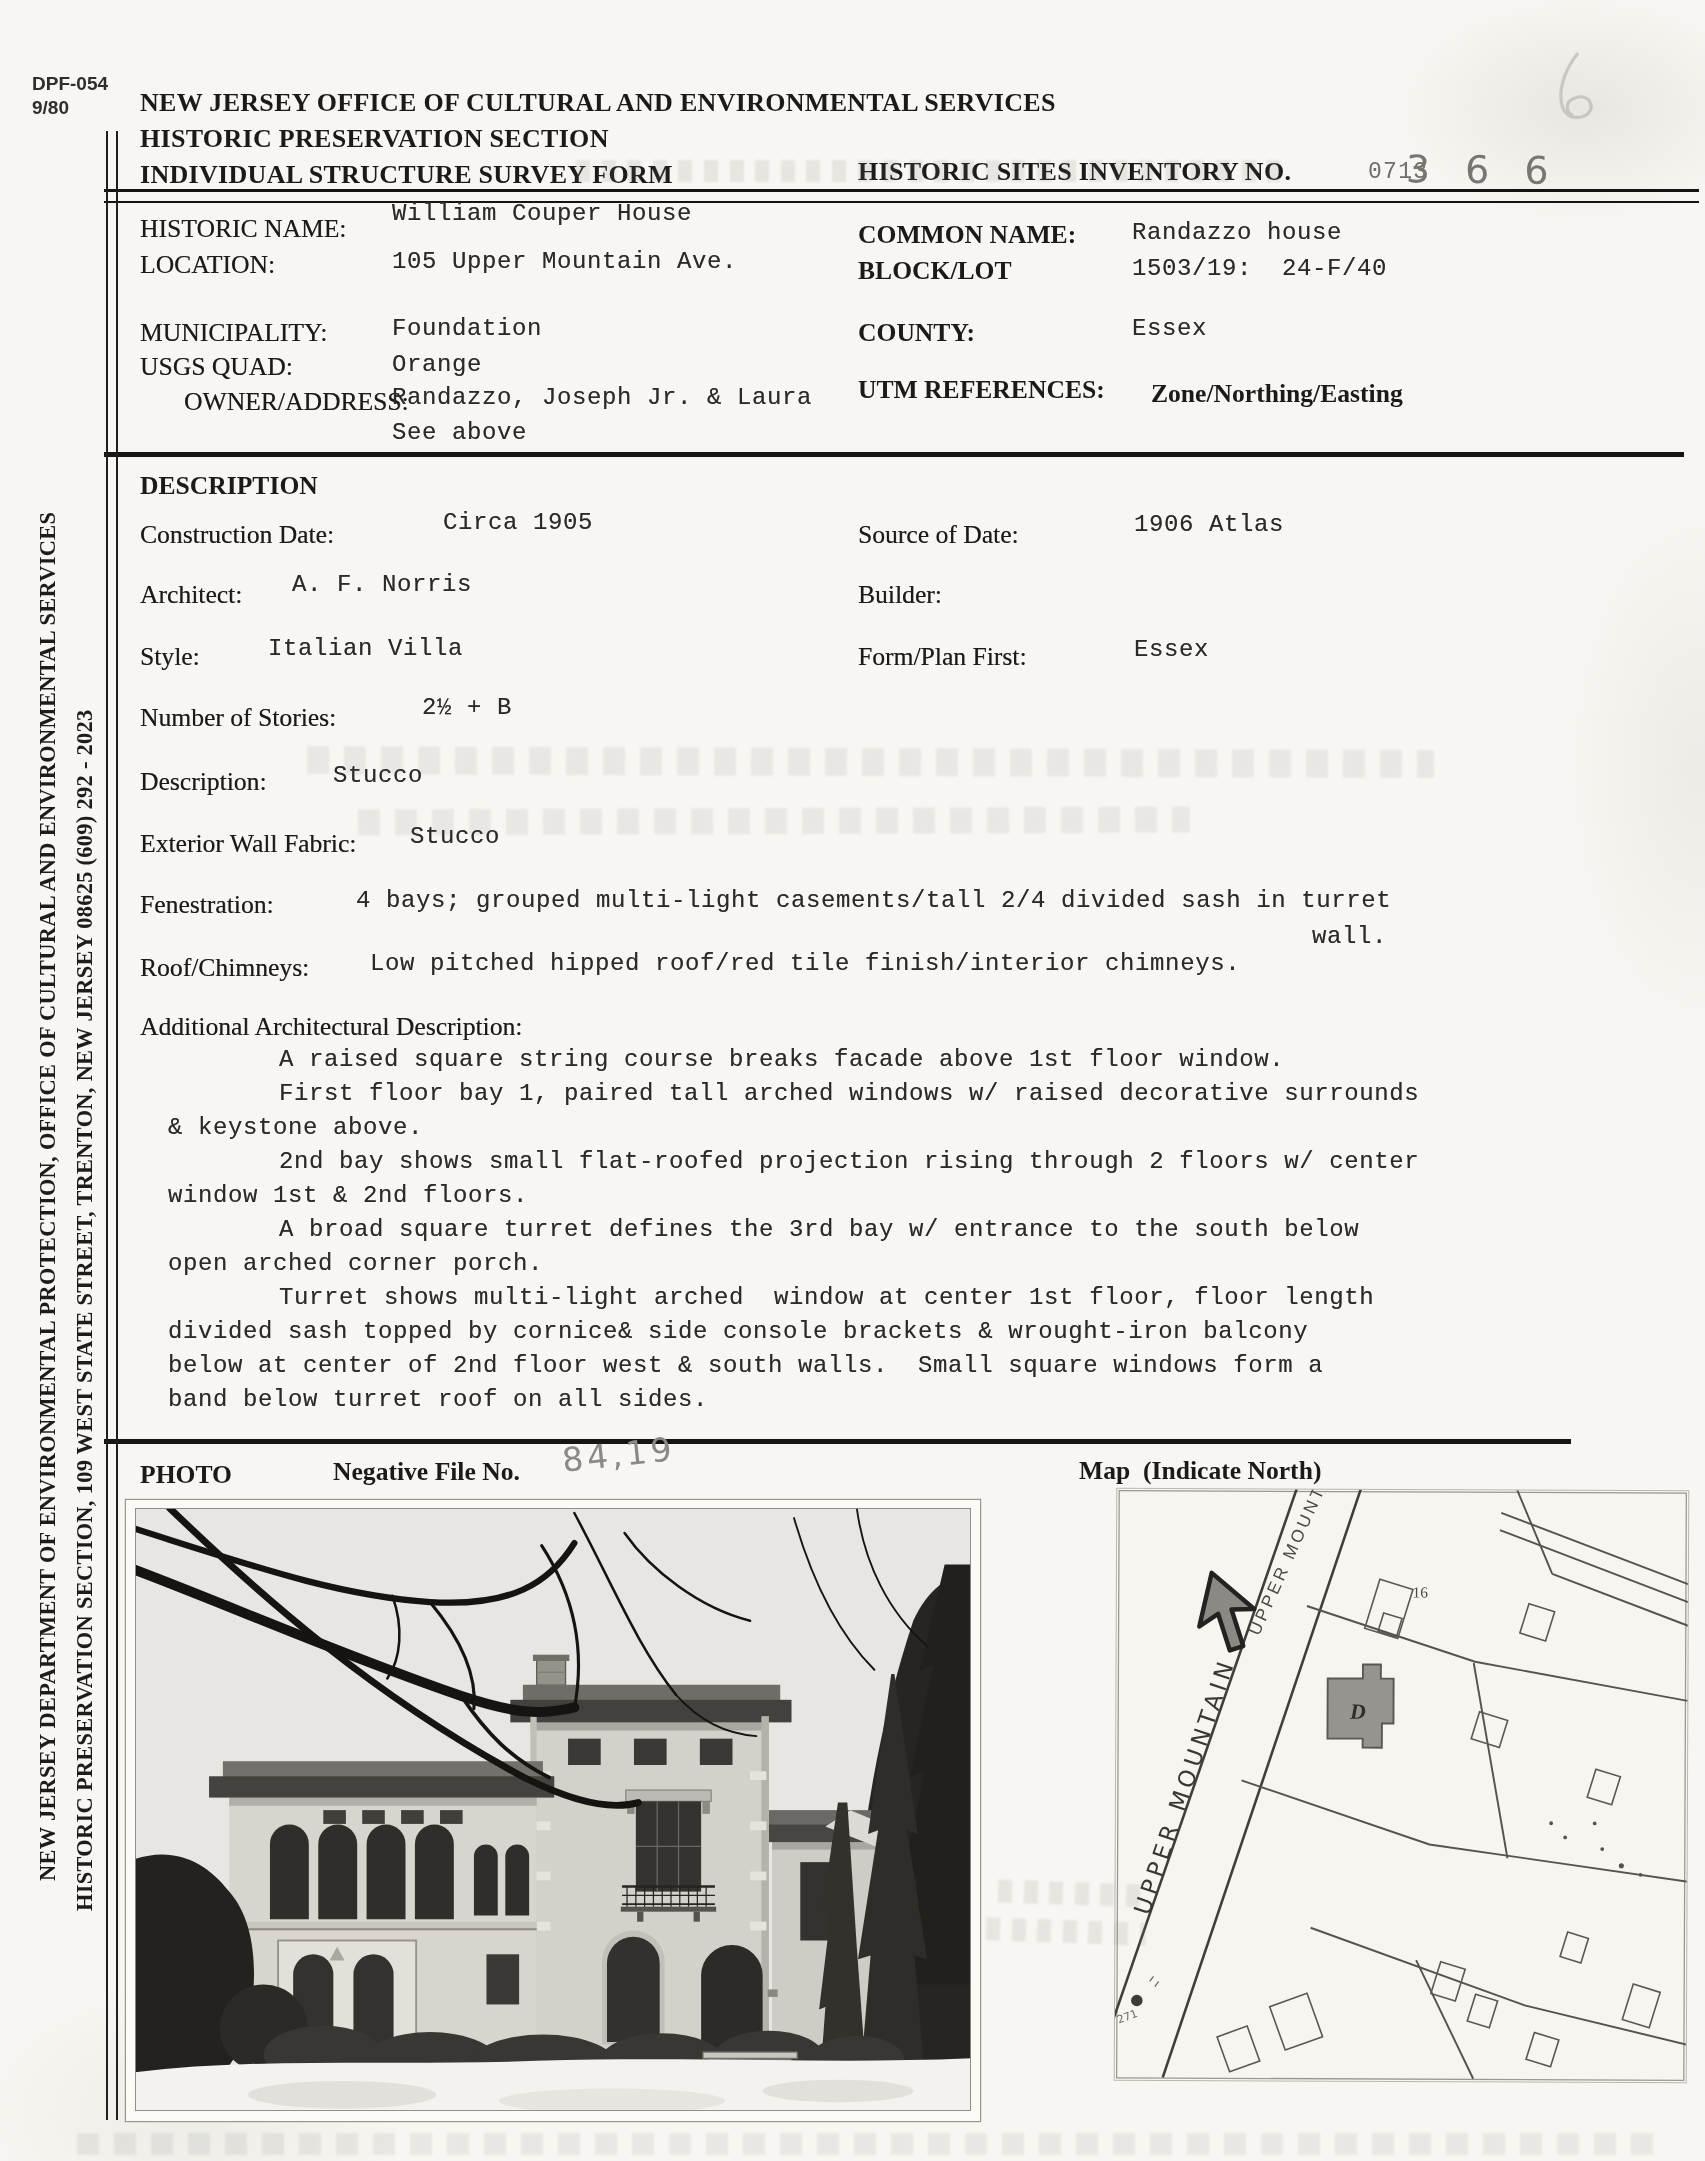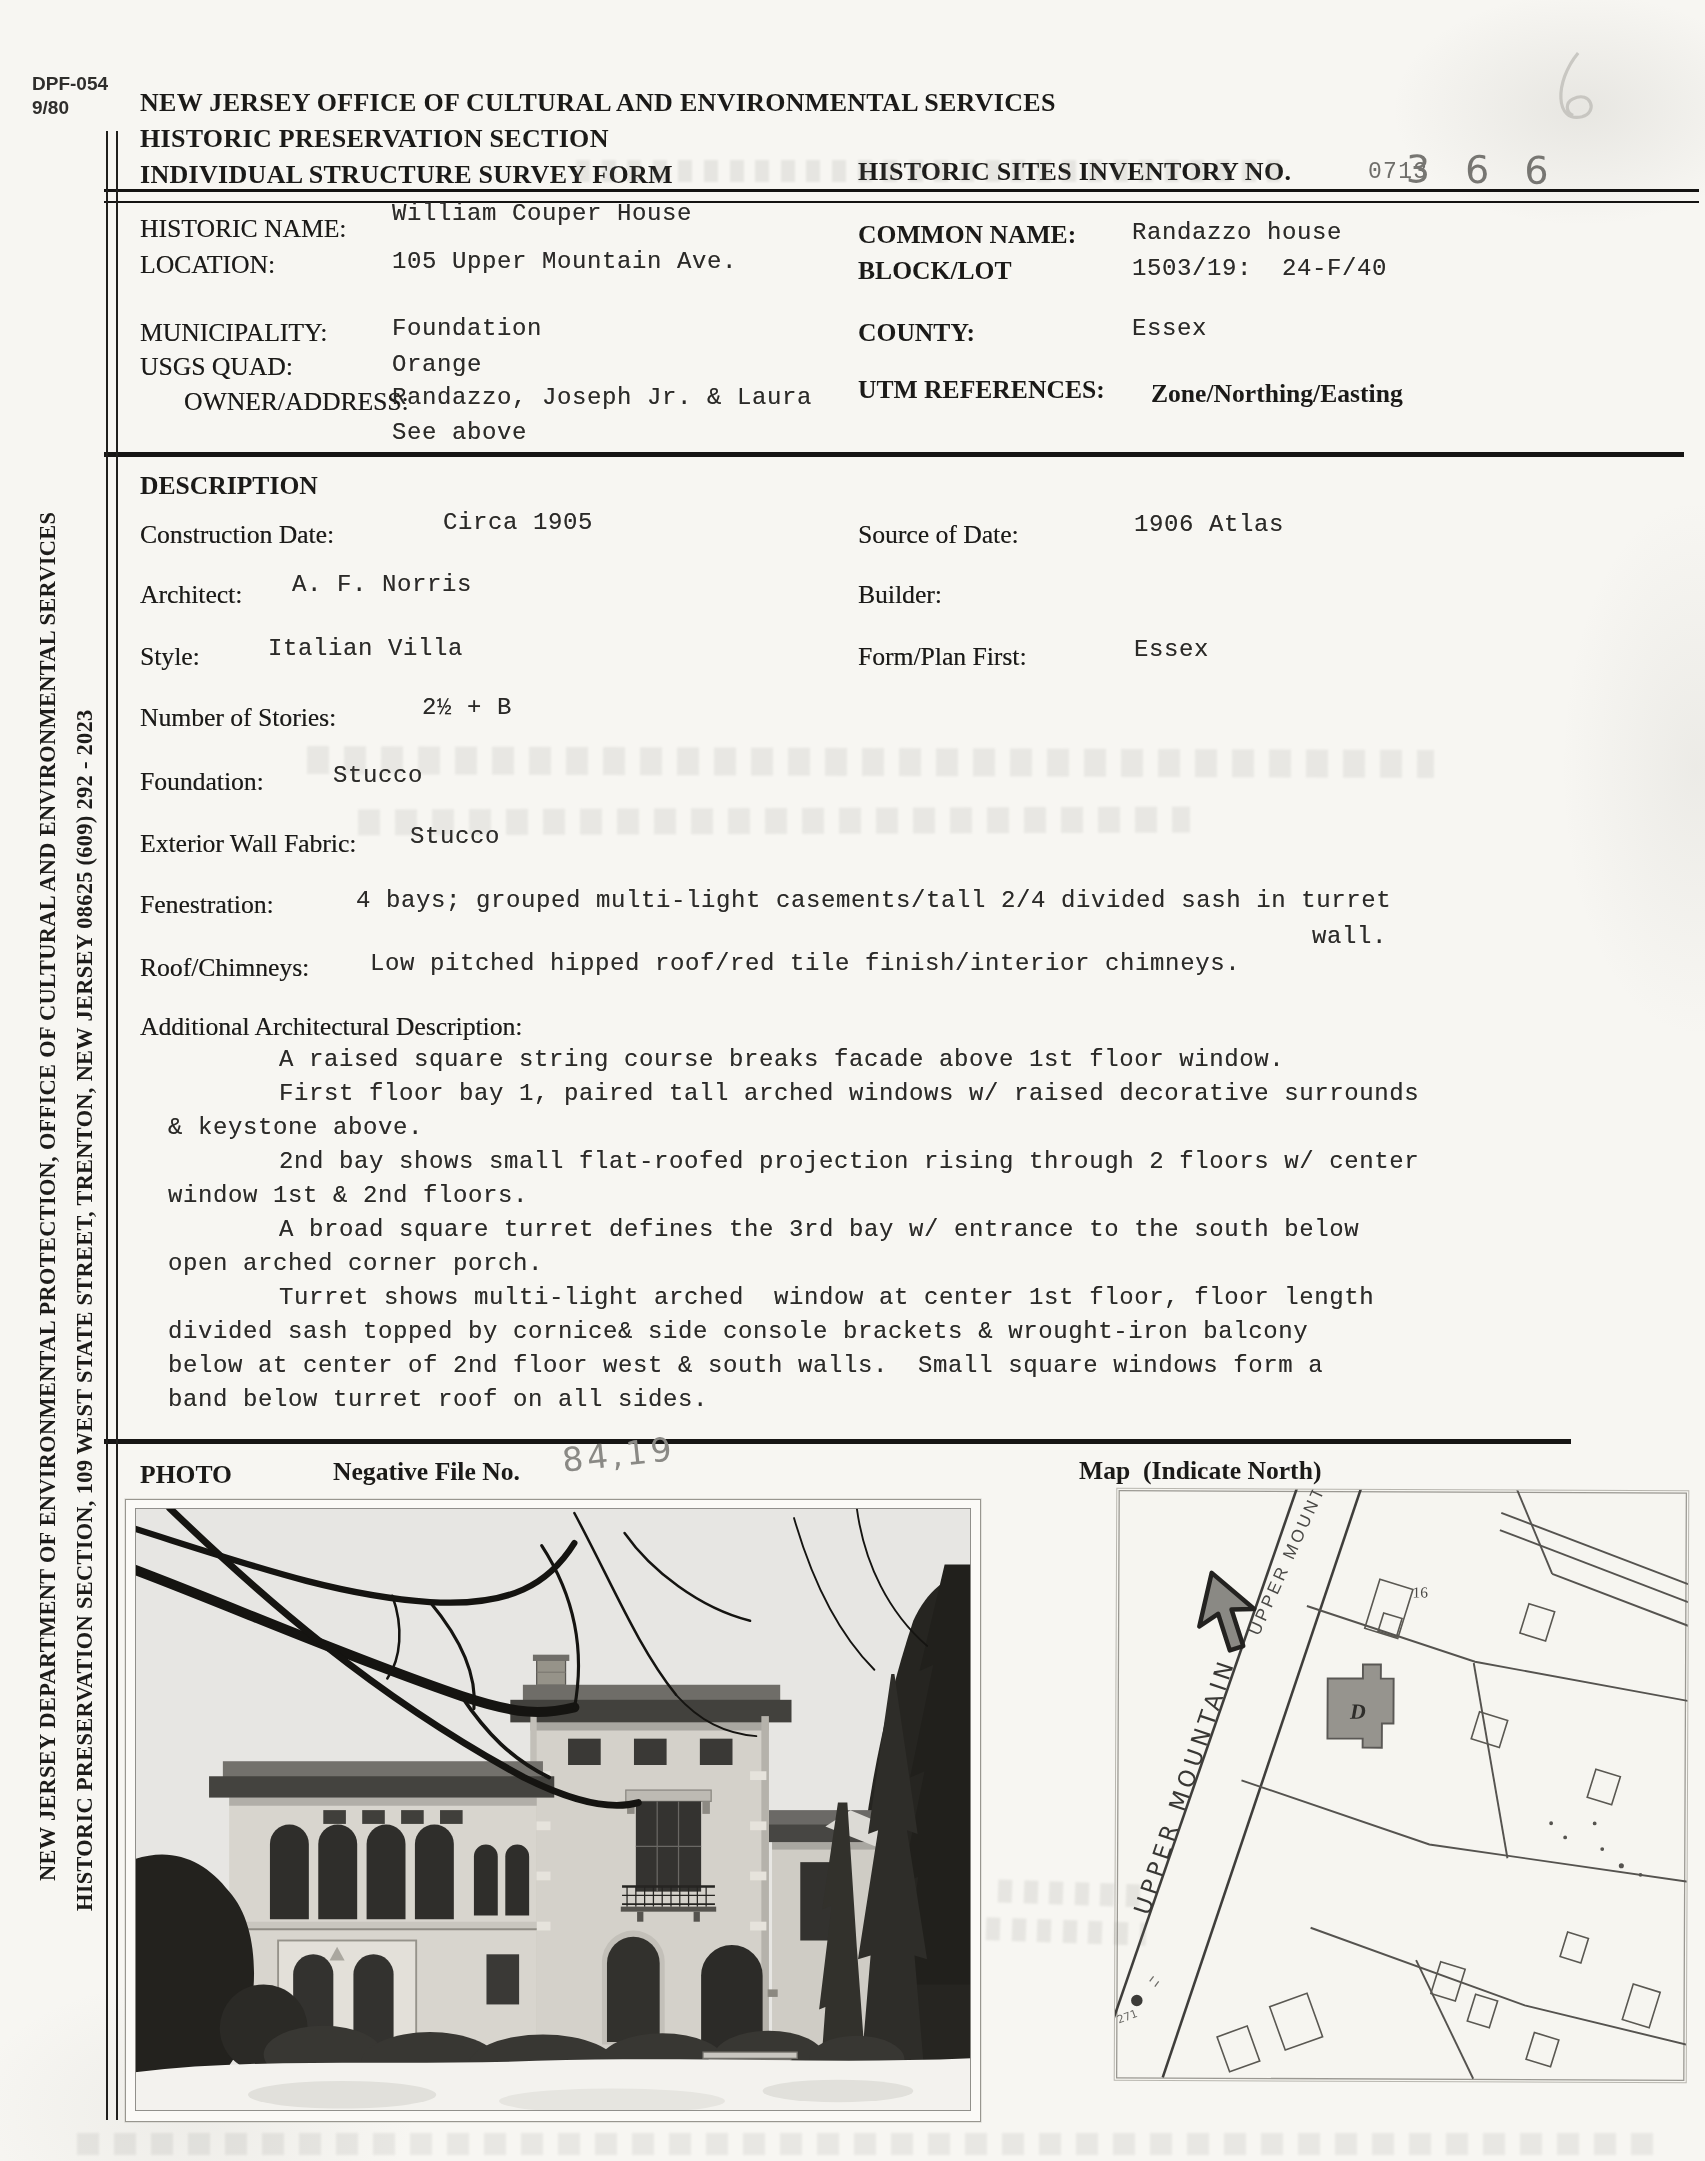--- a/index.html
+++ b/index.html
@@ -100,21 +100,21 @@
   <div class="abs serif lbl" style="left:858px;top:581px;">Builder:</div>
 
   <div class="abs serif lbl" style="left:140px;top:643px;">Style:</div>
   <div class="abs tw" style="left:268px;top:635px;">Italian Villa</div>
   <div class="abs serif lbl" style="left:858px;top:643px;">Form/Plan First:</div>
   <div class="abs tw" style="left:1134px;top:636px;">Essex</div>
 
   <div class="abs serif lbl" style="left:140px;top:704px;">Number of Stories:</div>
   <div class="abs tw" style="left:422px;top:694px;">2½ + B</div>
 
-  <div class="abs serif lbl" style="left:140px;top:768px;">Foundation:</div>
+  <div class="abs serif lbl" style="left:140px;top:768px;">Description:</div>
   <div class="abs tw" style="left:333px;top:762px;">Stucco</div>
 
   <div class="abs serif lbl" style="left:140px;top:830px;">Exterior Wall Fabric:</div>
   <div class="abs tw" style="left:410px;top:823px;">Stucco</div>
 
   <div class="abs serif lbl" style="left:140px;top:891px;">Fenestration:</div>
   <div class="abs tw" style="left:356px;top:887px;">4 bays; grouped multi-light casements/tall 2/4 divided sash in turret</div>
   <div class="abs tw" style="left:1312px;top:923px;">wall.</div>
 
   <div class="abs serif lbl" style="left:140px;top:954px;">Roof/Chimneys:</div>

